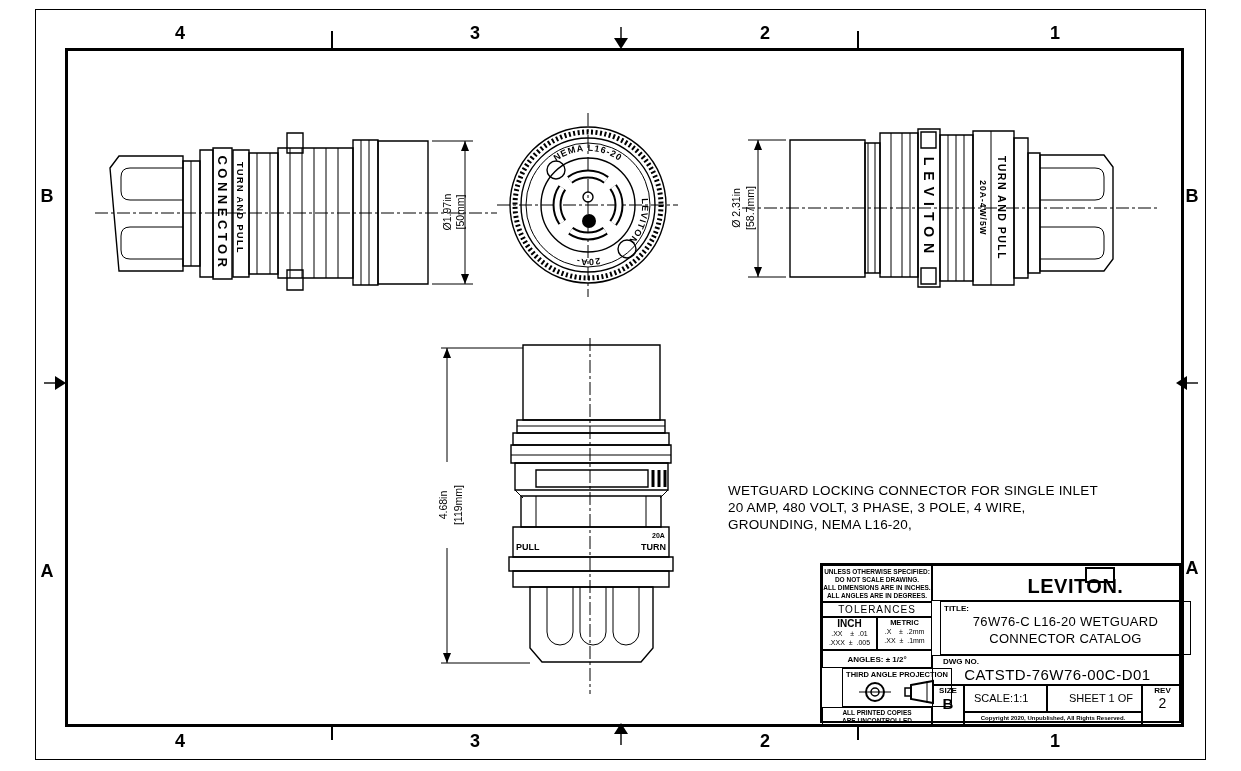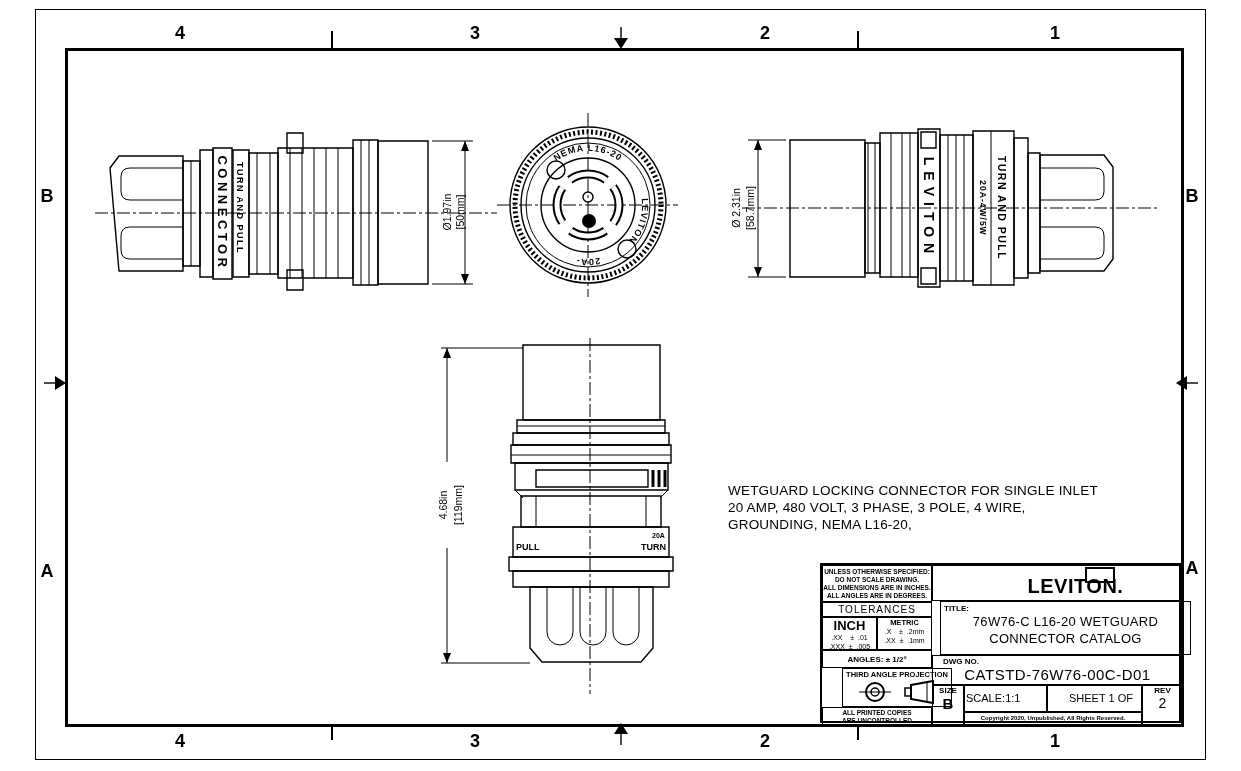--- a/index.html
+++ b/index.html
@@ -227,21 +227,21 @@
   <div class="abs tb">
 
     <div class="cell tiny" style="left:0;top:0;width:110px;height:37px;padding-top:2px;">
       <div>UNLESS OTHERWISE SPECIFIED:</div>
       <div>DO NOT SCALE DRAWING.</div>
       <div>ALL DIMENSIONS ARE IN INCHES.</div>
       <div>ALL ANGLES ARE IN DEGREES.</div>
     </div>
     <div class="cell hdr" style="left:0;top:37px;width:110px;height:15px;line-height:14px;">TOLERANCES</div>
     <div class="cell" style="left:0;top:52px;width:55px;height:33px;text-align:center;">
-      <div class="lbl" style="font-size:13px;">INCH</div>
+      <div class="lbl" style="font-size:10px;">INCH</div>
       <div class="tolrow">.XX    ±  .01</div>
       <div class="tolrow">.XXX  ±  .005</div>
     </div>
     <div class="cell" style="left:55px;top:52px;width:55px;height:33px;text-align:center;">
       <div class="lbl" style="font-size:7.5px;">METRIC</div>
       <div class="tolrow">.X    ±  .2mm</div>
       <div class="tolrow">.XX  ±  .1mm</div>
     </div>
     <div class="cell lbl" style="left:0;top:85px;width:110px;height:18px;text-align:center;line-height:17px;">ANGLES: ± 1/2°</div>
     <div class="cell" style="left:0;top:103px;width:110px;height:39px;text-align:center;margin-left:20px;">
@@ -270,21 +270,21 @@
       <div class="ttl">CONNECTOR CATALOG</div>
     </div>
     <div class="cell" style="left:110px;top:90px;width:251px;height:30px;">
       <div class="lbl" style="margin:1px 0 0 10px;">DWG NO.</div>
       <div class="dwg">CATSTD-76W76-00C-D01</div>
     </div>
     <div class="cell" style="left:110px;top:120px;width:32px;height:40px;text-align:center;">
       <div class="lbl">SIZE</div>
       <div style="font-size:15px;font-weight:bold;">B</div>
     </div>
-    <div class="cell" style="left:142px;top:120px;width:83px;height:27px;font-size:11px;line-height:25px;padding-left:1px;">SCALE:1:1</div>
+    <div class="cell" style="left:142px;top:120px;width:83px;height:27px;font-size:11px;line-height:25px;padding-left:9px;">SCALE:1:1</div>
     <div class="cell" style="left:225px;top:120px;width:95px;height:27px;font-size:11px;line-height:25px;padding-left:21px;">SHEET 1 OF 1</div>
     <div class="cell copyr" style="left:142px;top:147px;width:178px;height:13px;line-height:11px;">Copyright 2020, Unpublished, All Rights Reserved.</div>
     <div class="cell" style="left:320px;top:120px;width:41px;height:40px;text-align:center;">
       <div class="lbl">REV</div>
       <div style="font-size:14px;">2</div>
     </div>
   </div>
 
 </div>
 

